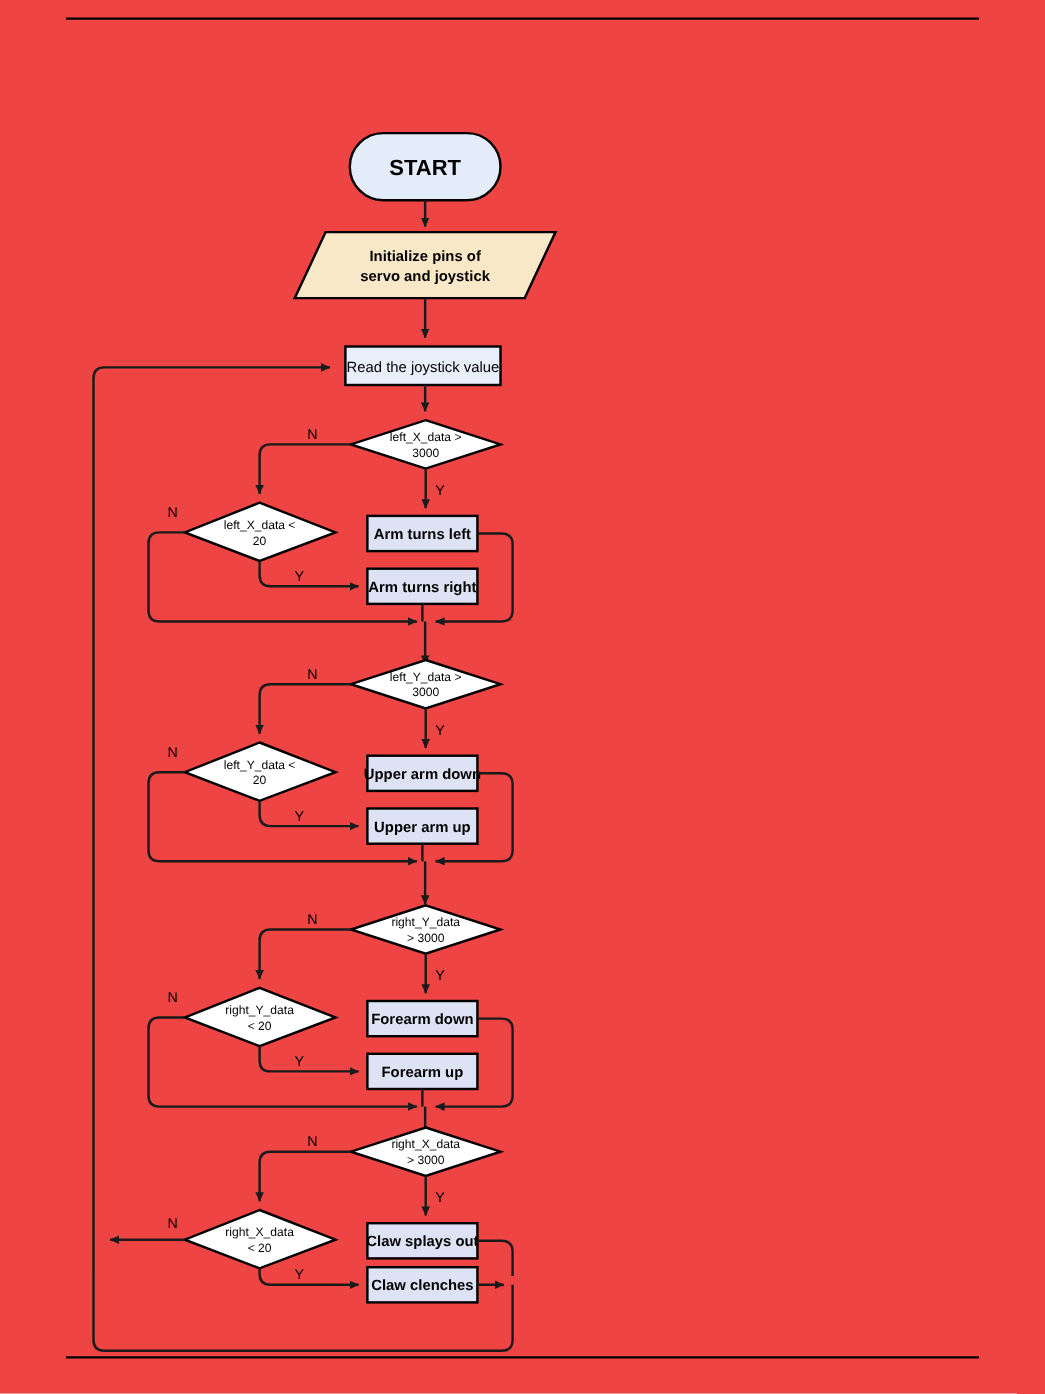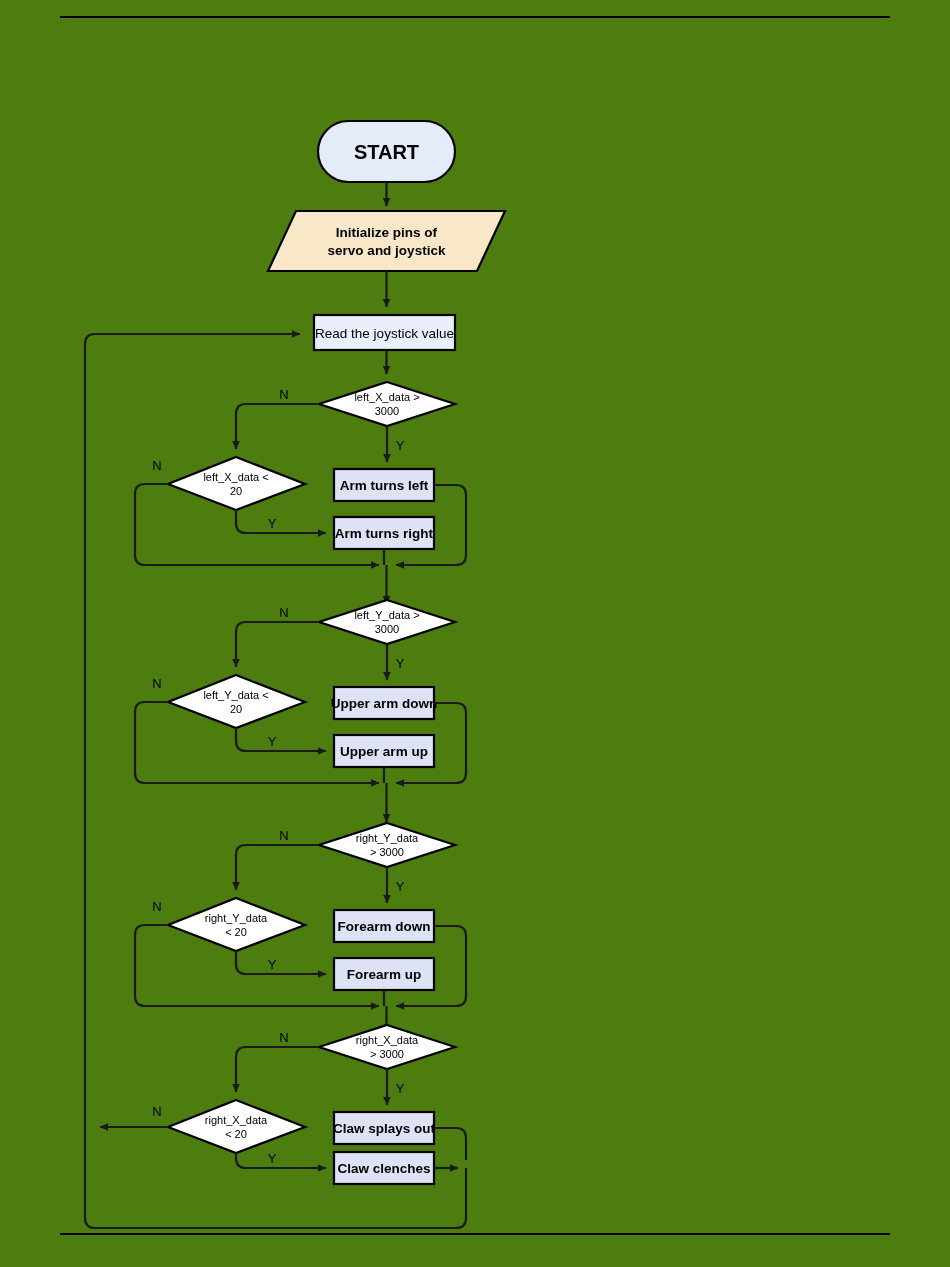--- a/index.html
+++ b/index.html
@@ -1,18 +1,18 @@
 <!DOCTYPE html>
 <html><head>
 <meta charset="utf-8">
 <style>
   html,body{margin:0;padding:0;background:#ffffff;}
   body{width:950px;height:1267px;overflow:hidden;
        font-family:"Liberation Sans","DejaVu Sans",sans-serif;}
-  #page{position:relative;width:950px;height:1267px;background:#4d7c0f;}
+  #page{position:relative;width:950px;height:1267px;background:#ef4444;}
   svg#flow{position:absolute;left:0;top:0;width:950px;height:1267px;display:block;}
   .shape-stroke{stroke:#000000;stroke-width:2.2;}
   .thin-rule{stroke:#000000;stroke-width:2;}
   .conn{fill:none;stroke:#1a1a1a;stroke-width:2.2;stroke-linecap:butt;stroke-linejoin:round;}
   text{font-family:"Liberation Sans","DejaVu Sans",sans-serif;fill:#000000;}
   .t-term{font-size:20px;font-weight:bold;text-anchor:middle;}
   .t-io{font-size:13.5px;font-weight:bold;text-anchor:middle;}
   .t-proc{font-size:13.5px;font-weight:bold;text-anchor:middle;}
   .t-read{font-size:13.5px;font-weight:normal;text-anchor:middle;}
   .t-dec{font-size:11px;font-weight:normal;text-anchor:middle;}

